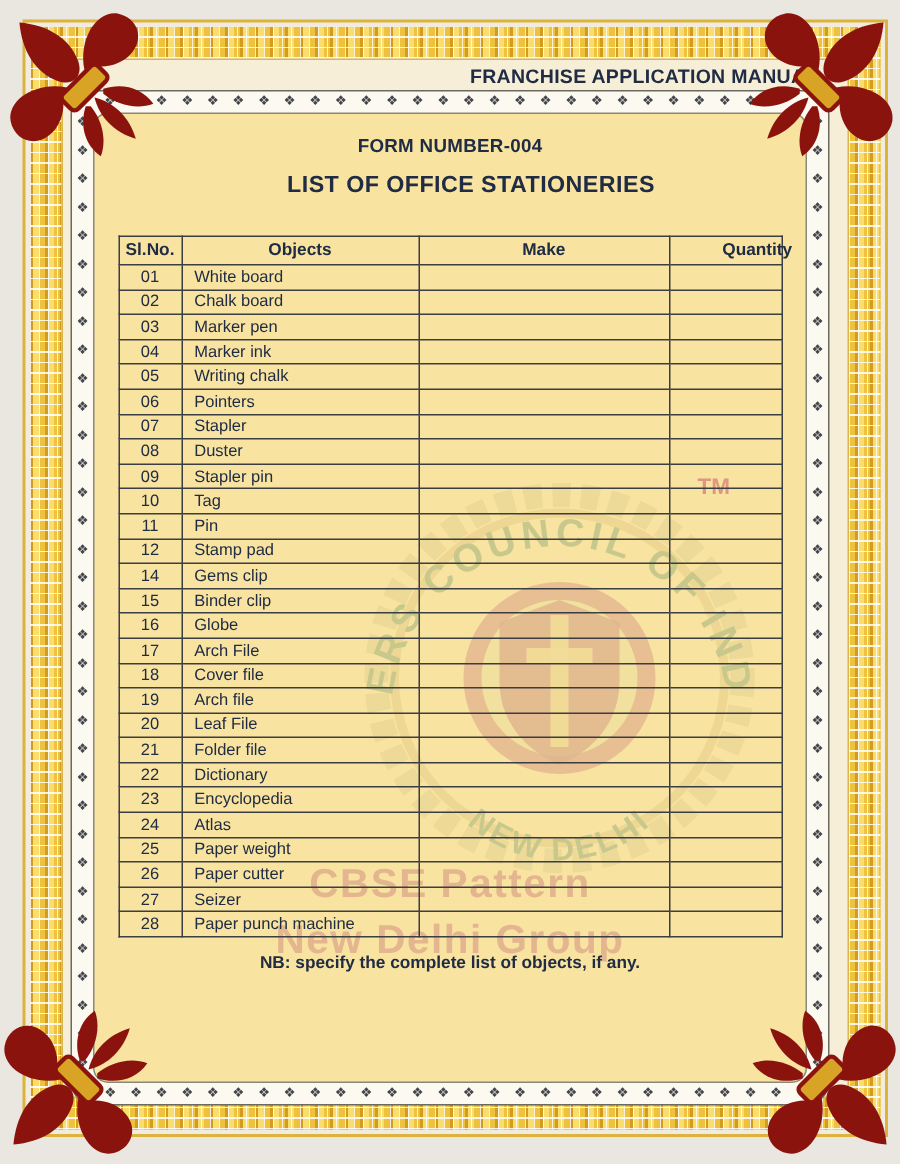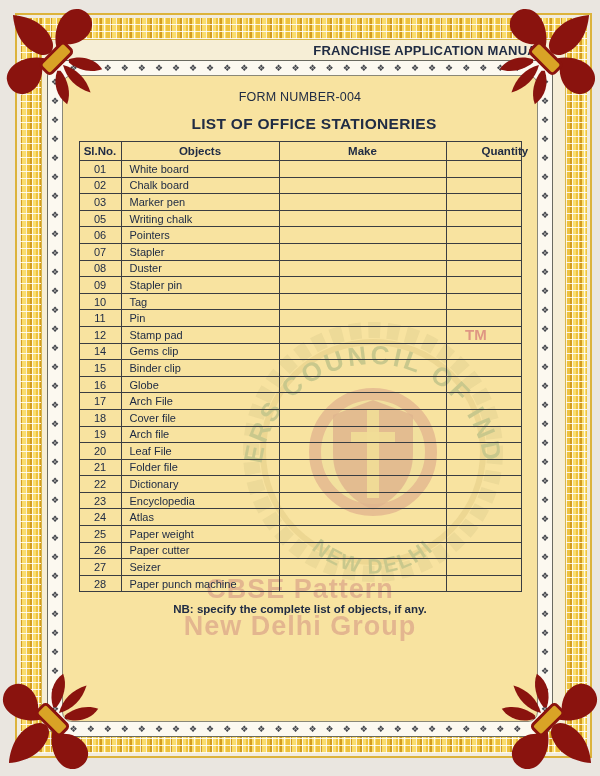--- a/index.html
+++ b/index.html
@@ -51,32 +51,32 @@
   
   .content{
     position:absolute;left:14px;top:14px;right:14px;bottom:14px;
     background:var(--paper,#f8e3a0);
     border:1px solid #8a8878;border-radius:10px;
     overflow:hidden;
   }
 
   
   .wm-seal{position:absolute;left:168px;top:228px;width:284px;height:290px;opacity:.5;z-index:0;pointer-events:none;}
-  .wm-tm{position:absolute;left:402px;top:250px;font-size:15px;font-weight:bold;color:var(--wm-pink,#d9837c);opacity:.8;z-index:0;}
+  .wm-tm{position:absolute;left:402px;top:240px;font-size:15px;font-weight:bold;color:var(--wm-pink,#d9837c);opacity:.8;z-index:0;}
   .wm-line{position:absolute;left:50%;transform:translateX(-50%);white-space:nowrap;
     font-weight:bold;font-size:27px;color:var(--wm-red,#cf8a7f);opacity:.5;z-index:0;letter-spacing:1px;}
   .wm-line.l1{top:498px;}
   .wm-line.l2{top:535px;}
 
   
-  .form-number{position:relative;z-index:1;text-align:center;font-weight:normal;font-size:12.5px;color:var(--ink,#202c44);margin-top:14px;letter-spacing:.2px;}
+  .form-number{position:relative;z-index:1;text-align:center;font-weight:bold;font-size:12.5px;color:var(--ink,#202c44);margin-top:14px;letter-spacing:.2px;}
   .list-title{position:relative;z-index:1;text-align:center;font-weight:bold;font-size:15.5px;color:var(--ink,#202c44);margin-top:11px;letter-spacing:.3px;padding-left:28px;}
 
   
-  table{position:relative;z-index:1;border-collapse:collapse;width:442px;margin:8px auto 0;table-layout:fixed;}
+  table{position:relative;z-index:1;border-collapse:collapse;width:442px;margin:24px auto 0;table-layout:fixed;}
   th,td{border:1.6px solid var(--line,#3a3d42);color:var(--ink,#202c44);background:transparent;box-sizing:border-box;}
   th{height:19px;font-size:11.5px;font-weight:bold;text-align:center;padding:0;}
   td{height:16.6px;font-size:11px;padding:0 0 0 8px;text-align:left;}
   th.sl,td.sl{width:42px;}
   th.obj,td.obj{width:158px;}
   th.make,td.make{width:167px;}
   th.qty,td.qty{width:75px;padding-left:35px;}
   td.sl{text-align:center;padding:0;}
 
   .footer-note{position:relative;z-index:1;text-align:center;font-weight:bold;font-size:11.5px;color:var(--ink,#202c44);margin-top:11px;}
@@ -167,20 +167,26 @@
               <td class="make"></td>
               <td class="qty"></td>
             </tr>
             <tr>
               <td class="sl">03</td>
               <td class="obj">Marker pen</td>
               <td class="make"></td>
               <td class="qty"></td>
             </tr>
             <tr>
+              <td class="sl">04</td>
+              <td class="obj">Marker ink</td>
+              <td class="make"></td>
+              <td class="qty"></td>
+            </tr>
+            <tr>
               <td class="sl">05</td>
               <td class="obj">Writing chalk</td>
               <td class="make"></td>
               <td class="qty"></td>
             </tr>
             <tr>
               <td class="sl">06</td>
               <td class="obj">Pointers</td>
               <td class="make"></td>
               <td class="qty"></td>

